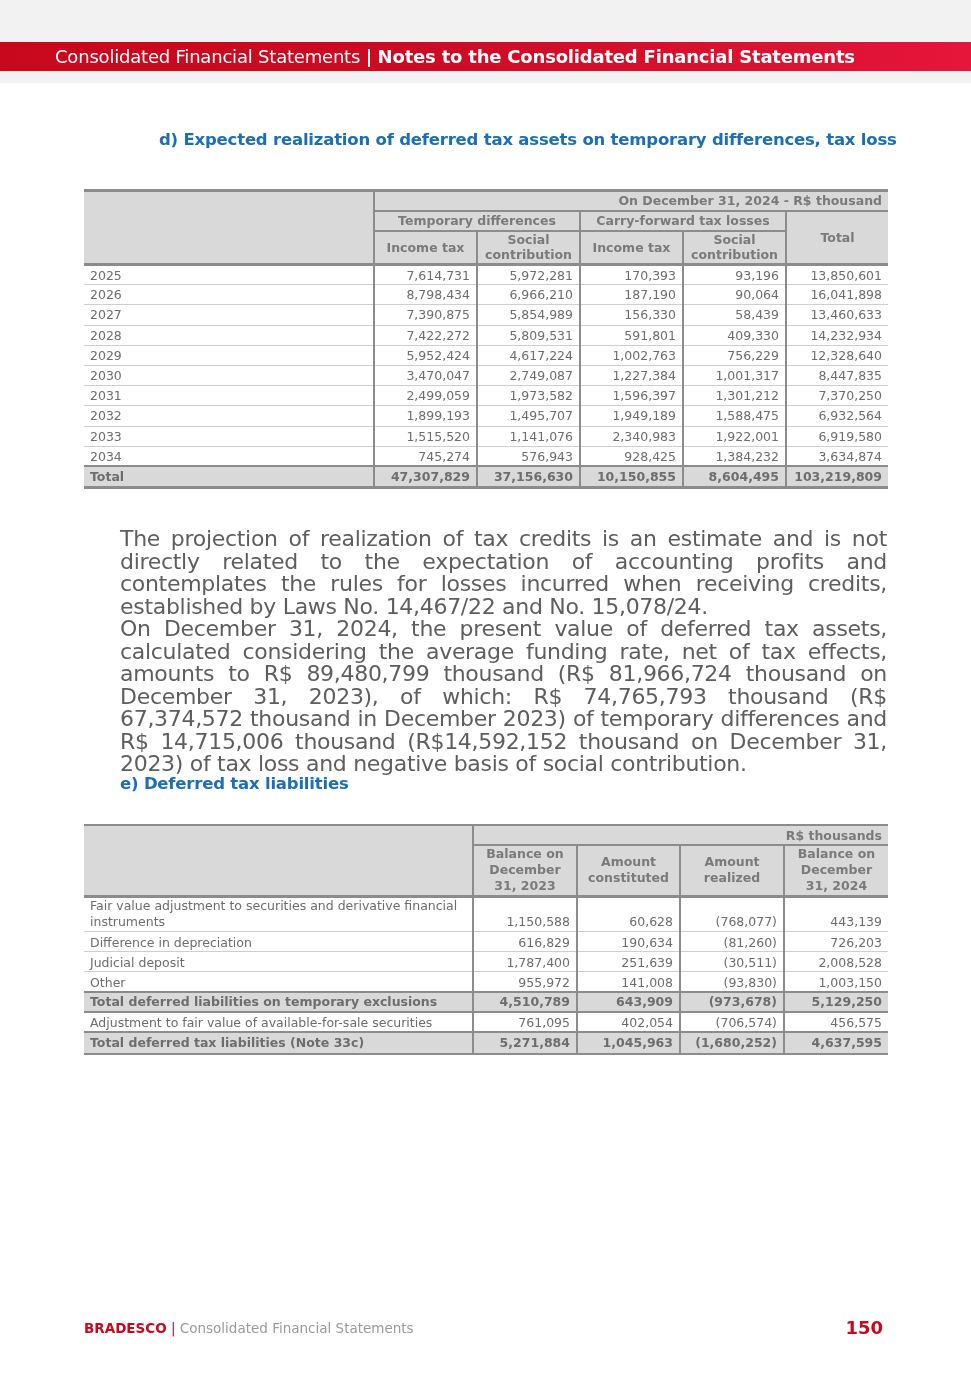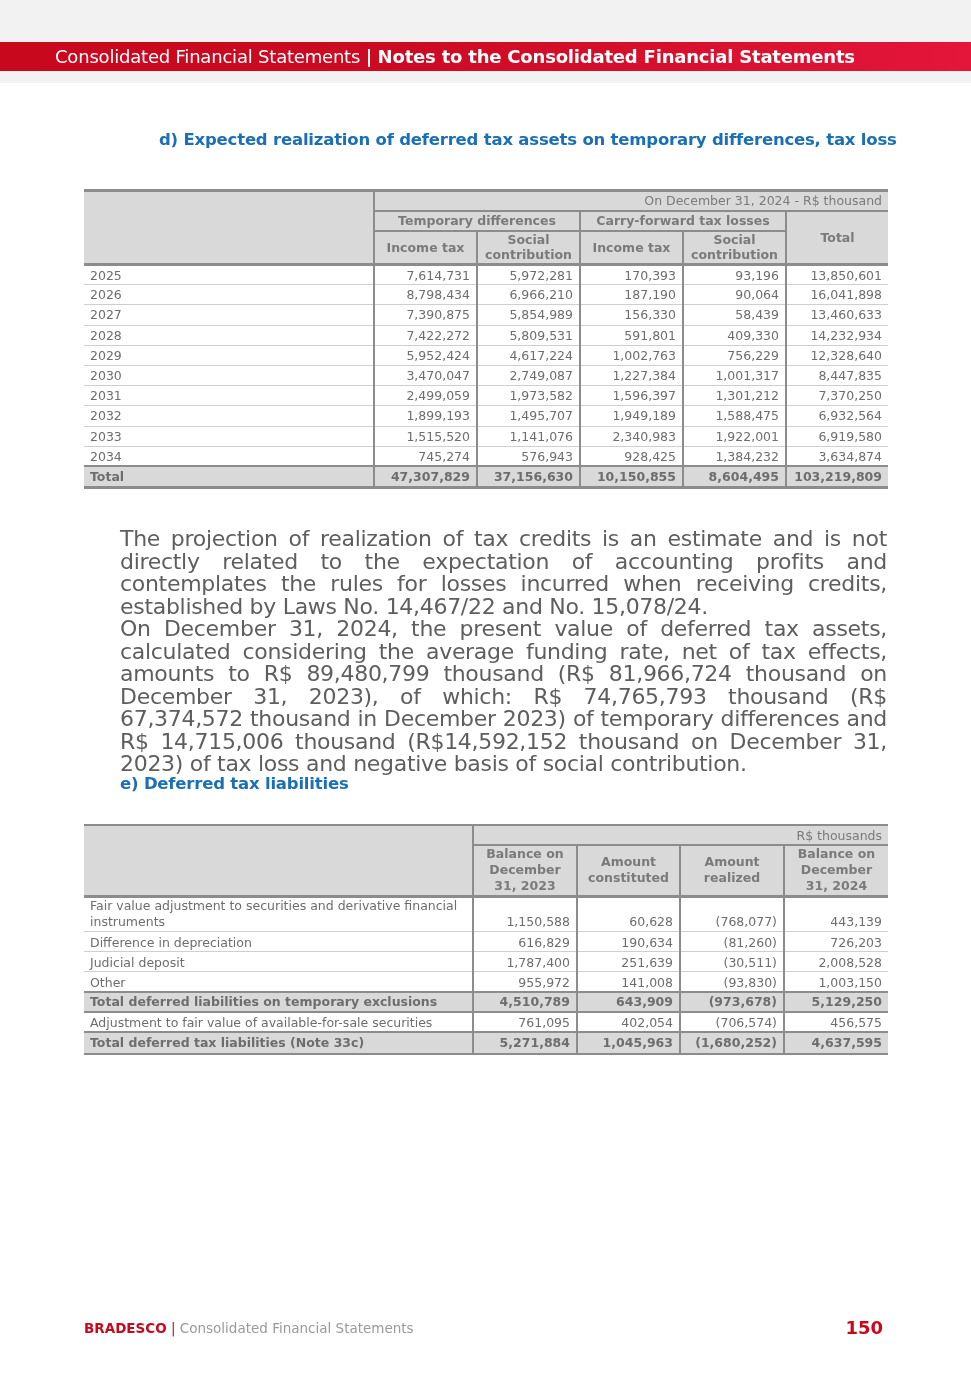--- a/index.html
+++ b/index.html
@@ -9,21 +9,21 @@
   .banner b { font-weight: bold; }
   .bottomstrip { position: absolute; left: 0; top: 71px; width: 971px; height: 12px; background: #f2f2f2; }
 
   .heading { position: absolute; color: #1a6fb5; font-weight: bold; font-size: 16.5px; line-height: 22px; letter-spacing: -0.2px; }
   .heading .indent { padding-left: 24px; display: block; }
 
   table { border-collapse: collapse; position: absolute; font-size: 12px; color: #6d6d6d; }
   td, th { padding: 0 6px; }
   .num { text-align: right; }
   .hdr { background: #d9d9d9; font-weight: bold; color: #7a7a7a; text-align: center; font-size: 12.5px; }
-  .unit { background: #d9d9d9; text-align: right; font-size: 12.5px; color: #7a7a7a; font-weight: normal; }
+  .unit { background: #d9d9d9; text-align: right; font-size: 12.5px; color: #7a7a7a; font-weight: bold; }
 
   
   #t1 { left: 84px; top: 189px; width: 804px; border-top: 3px solid #8c8c8c; }
   #t1 tr.data td { height: 20.2px; border-bottom: 1px solid #cfcfcf; font-size: 12.5px; }
   #t1 td.vl { border-left: 2px solid #8c8c8c; }
   #t1 tr.total td { background: #d9d9d9; font-weight: bold; border-top: 2px solid #8c8c8c; border-bottom: 3px solid #8c8c8c; height: 21px; font-size: 12.5px; color: #6d6d6d; }
   #t1 .hb { border-bottom: 3px solid #8c8c8c; }
 
   
   #t2 { left: 84px; top: 824px; width: 804px; border-top: 2px solid #8c8c8c; }

